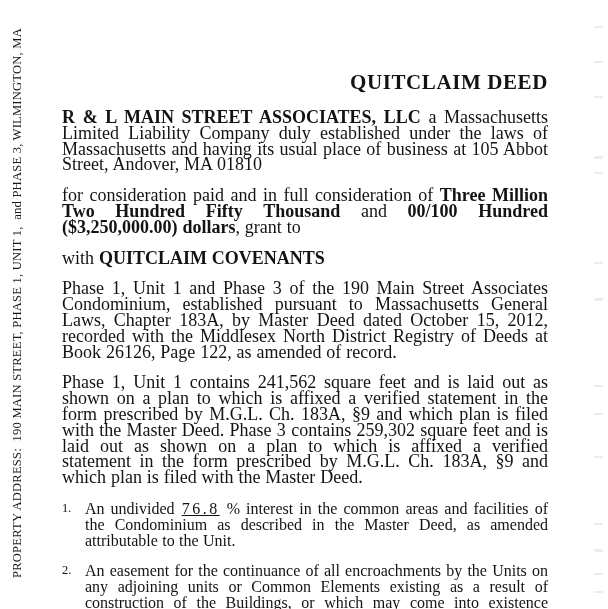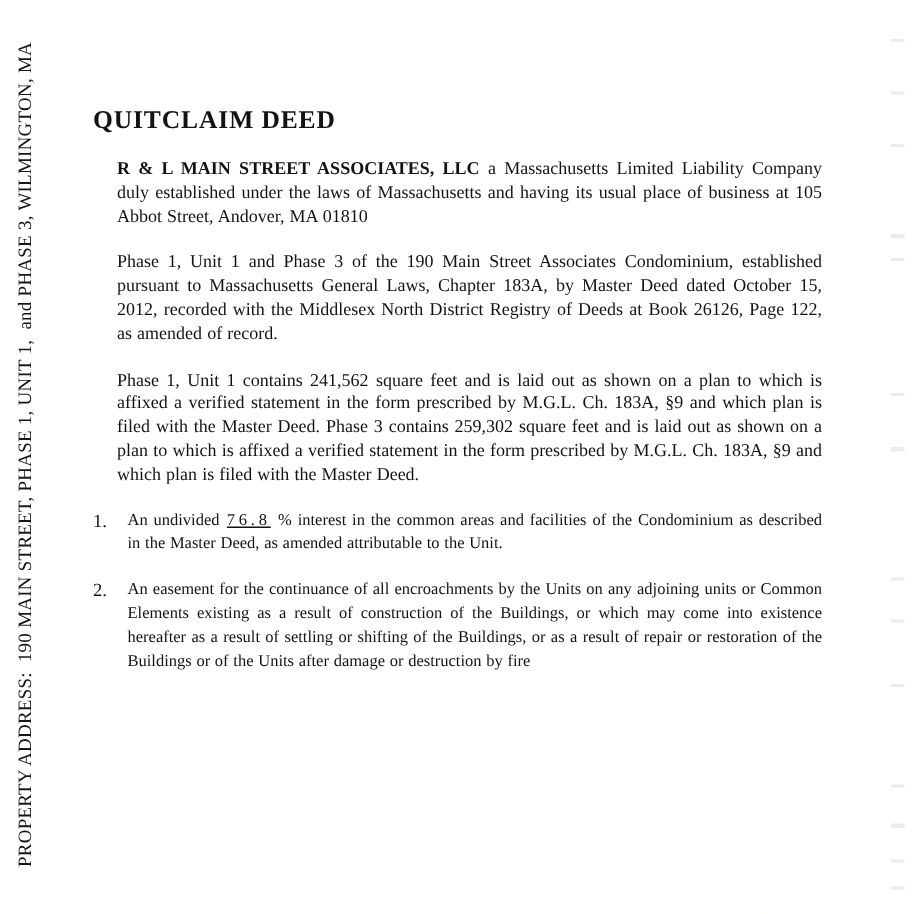--- a/index.html
+++ b/index.html
@@ -33,48 +33,48 @@
   }
   
   .content {
     position: absolute;
     left: 62px;
     top: 70px;
     width: 486px;
   }
   .title {
     margin: 0 0 6px 0;
-    text-align: left;
-    font-size: 17px;
+    text-align: right;
+    font-size: 21px;
     font-weight: bold;
     letter-spacing: 0.6px;
   }
   .para {
-    margin: 15px 0 0 16px;
-    font-size: 12px;
+    margin: 15px 0 0 0;
+    font-size: 18px;
     line-height: 15.8px;
     text-align: justify;
     word-spacing: 0.4px;
   }
   .list-item {
     display: flex;
     margin-top: 15px;
     font-size: 12.4px;
     line-height: 15.8px;
   }
   .num {
     width: 23px;
     flex-shrink: 0;
   }
   .item-text {
     flex: 1;
     margin: 0;
     text-align: justify;
     word-spacing: 0.4px;
-    font-size: 11px;
+    font-size: 16px;
     line-height: 15.8px;
   }
   .filled-blank {
     text-decoration: underline;
     letter-spacing: 2.5px;
     padding: 0 1px;
   }
   b, .b { font-weight: bold; }
   
   .scan-artifacts i {
@@ -106,22 +106,24 @@
 <div class="page">
 
   <div class="margin-label">PROPERTY ADDRESS:  190 MAIN STREET, PHASE 1, UNIT 1,  and PHASE 3, WILMINGTON, MA</div>
 
   <div class="content">
 
     <h1 class="title">QUITCLAIM DEED</h1>
 
     <p class="para"><span class="b">R &amp; L MAIN STREET ASSOCIATES, LLC</span><span> a Massachusetts Limited Liability Company duly established under the laws of Massachusetts and having its usual place of business at 105 Abbot Street, Andover, MA 01810</span></p>
 
+    <p class="para"><span>for consideration paid and in full consideration of </span><span class="b">Three Million Two Hundred Fifty Thousand</span><span> and </span><span class="b">00/100 Hundred ($3,250,000.00) dollars</span><span>, grant to</span></p>
 
 
+    <p class="para"><span>with </span><span class="b">QUITCLAIM COVENANTS</span></p>
 
     <p class="para"><span>Phase 1, Unit 1 and Phase 3 of the 190 Main Street Associates Condominium, established pursuant to Massachusetts General Laws, Chapter 183A, by Master Deed dated October 15, 2012, recorded with the Middlesex North District Registry of Deeds at Book 26126, Page 122, as amended of record.</span></p>
 
     <p class="para"><span>Phase 1, Unit 1 contains 241,562 square feet and is laid out as shown on a plan to which is affixed a verified statement in the form prescribed by M.G.L. Ch. 183A, §9 and which plan is filed with the Master Deed.  Phase 3 contains 259,302 square feet and is laid out as shown on a plan to which is affixed a verified statement in the form prescribed by M.G.L. Ch. 183A, §9 and which plan is filed with the Master Deed.</span></p>
 
 
     <div class="list-item">
       <span class="num">1.</span>
       <p class="item-text"><span>An undivided </span><span class="filled-blank">76.8</span><span> % interest in the common areas and facilities of the Condominium as described in the Master Deed, as amended attributable to the Unit.</span></p>
     </div>

